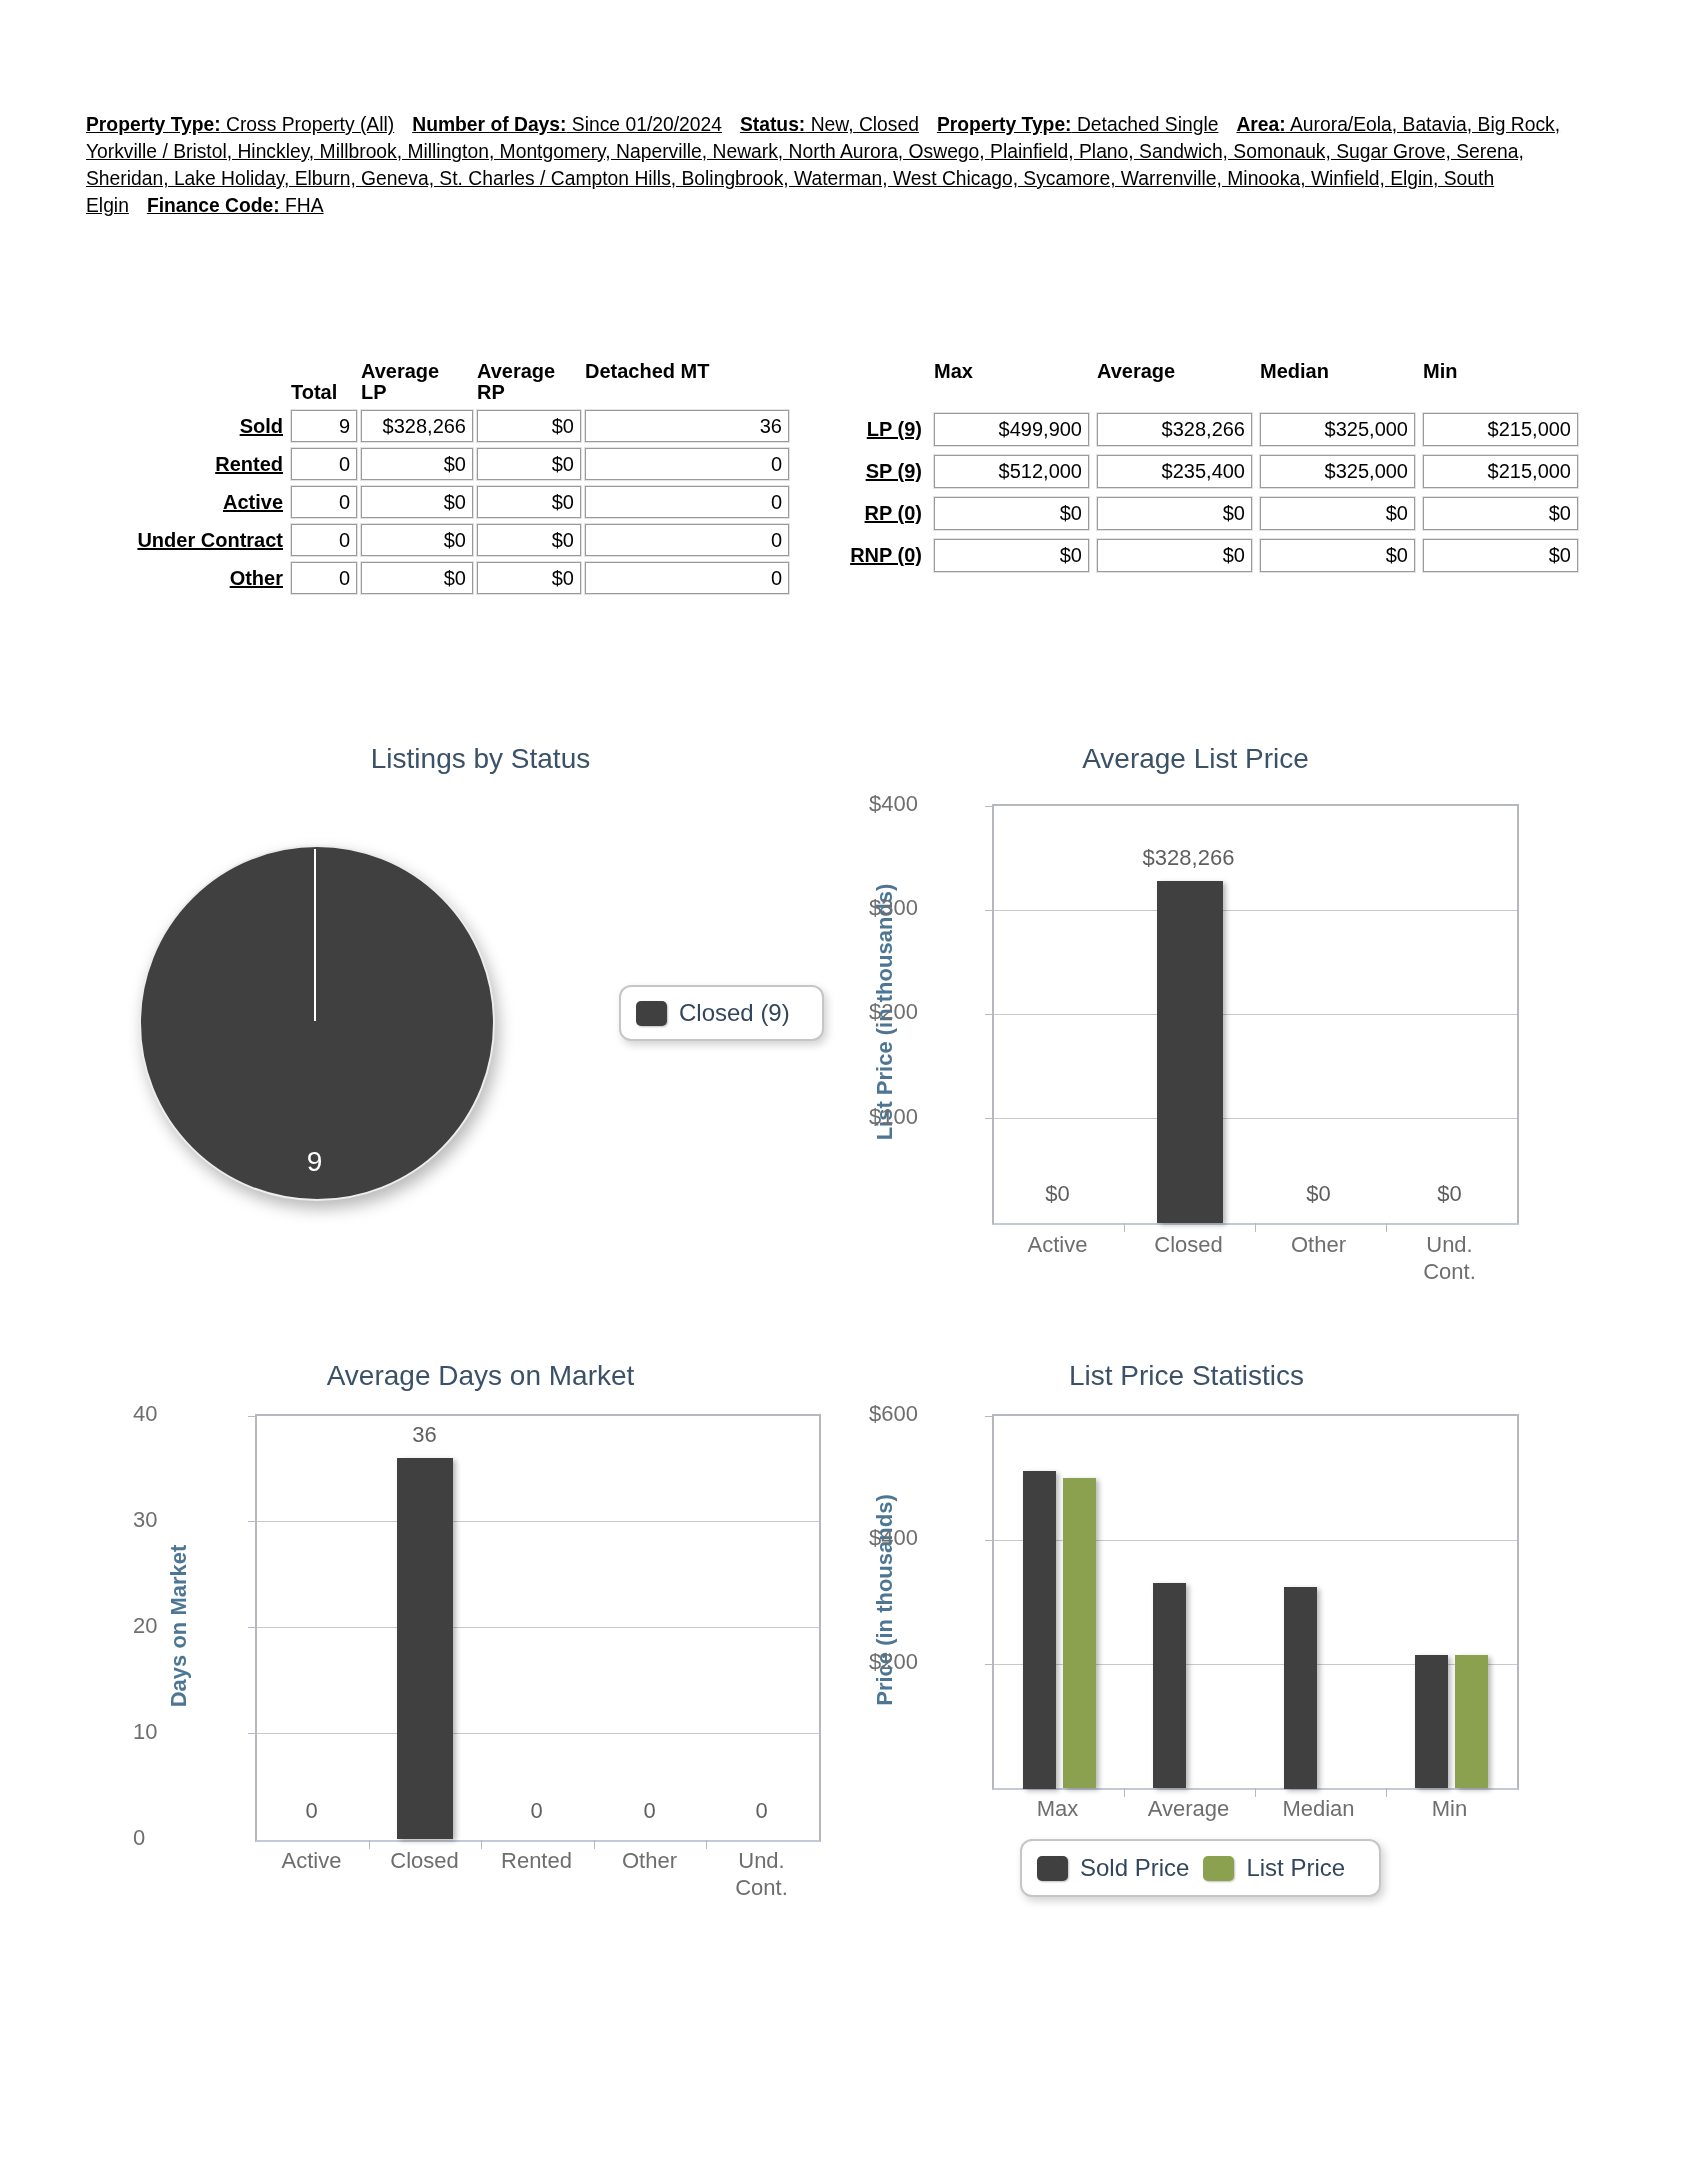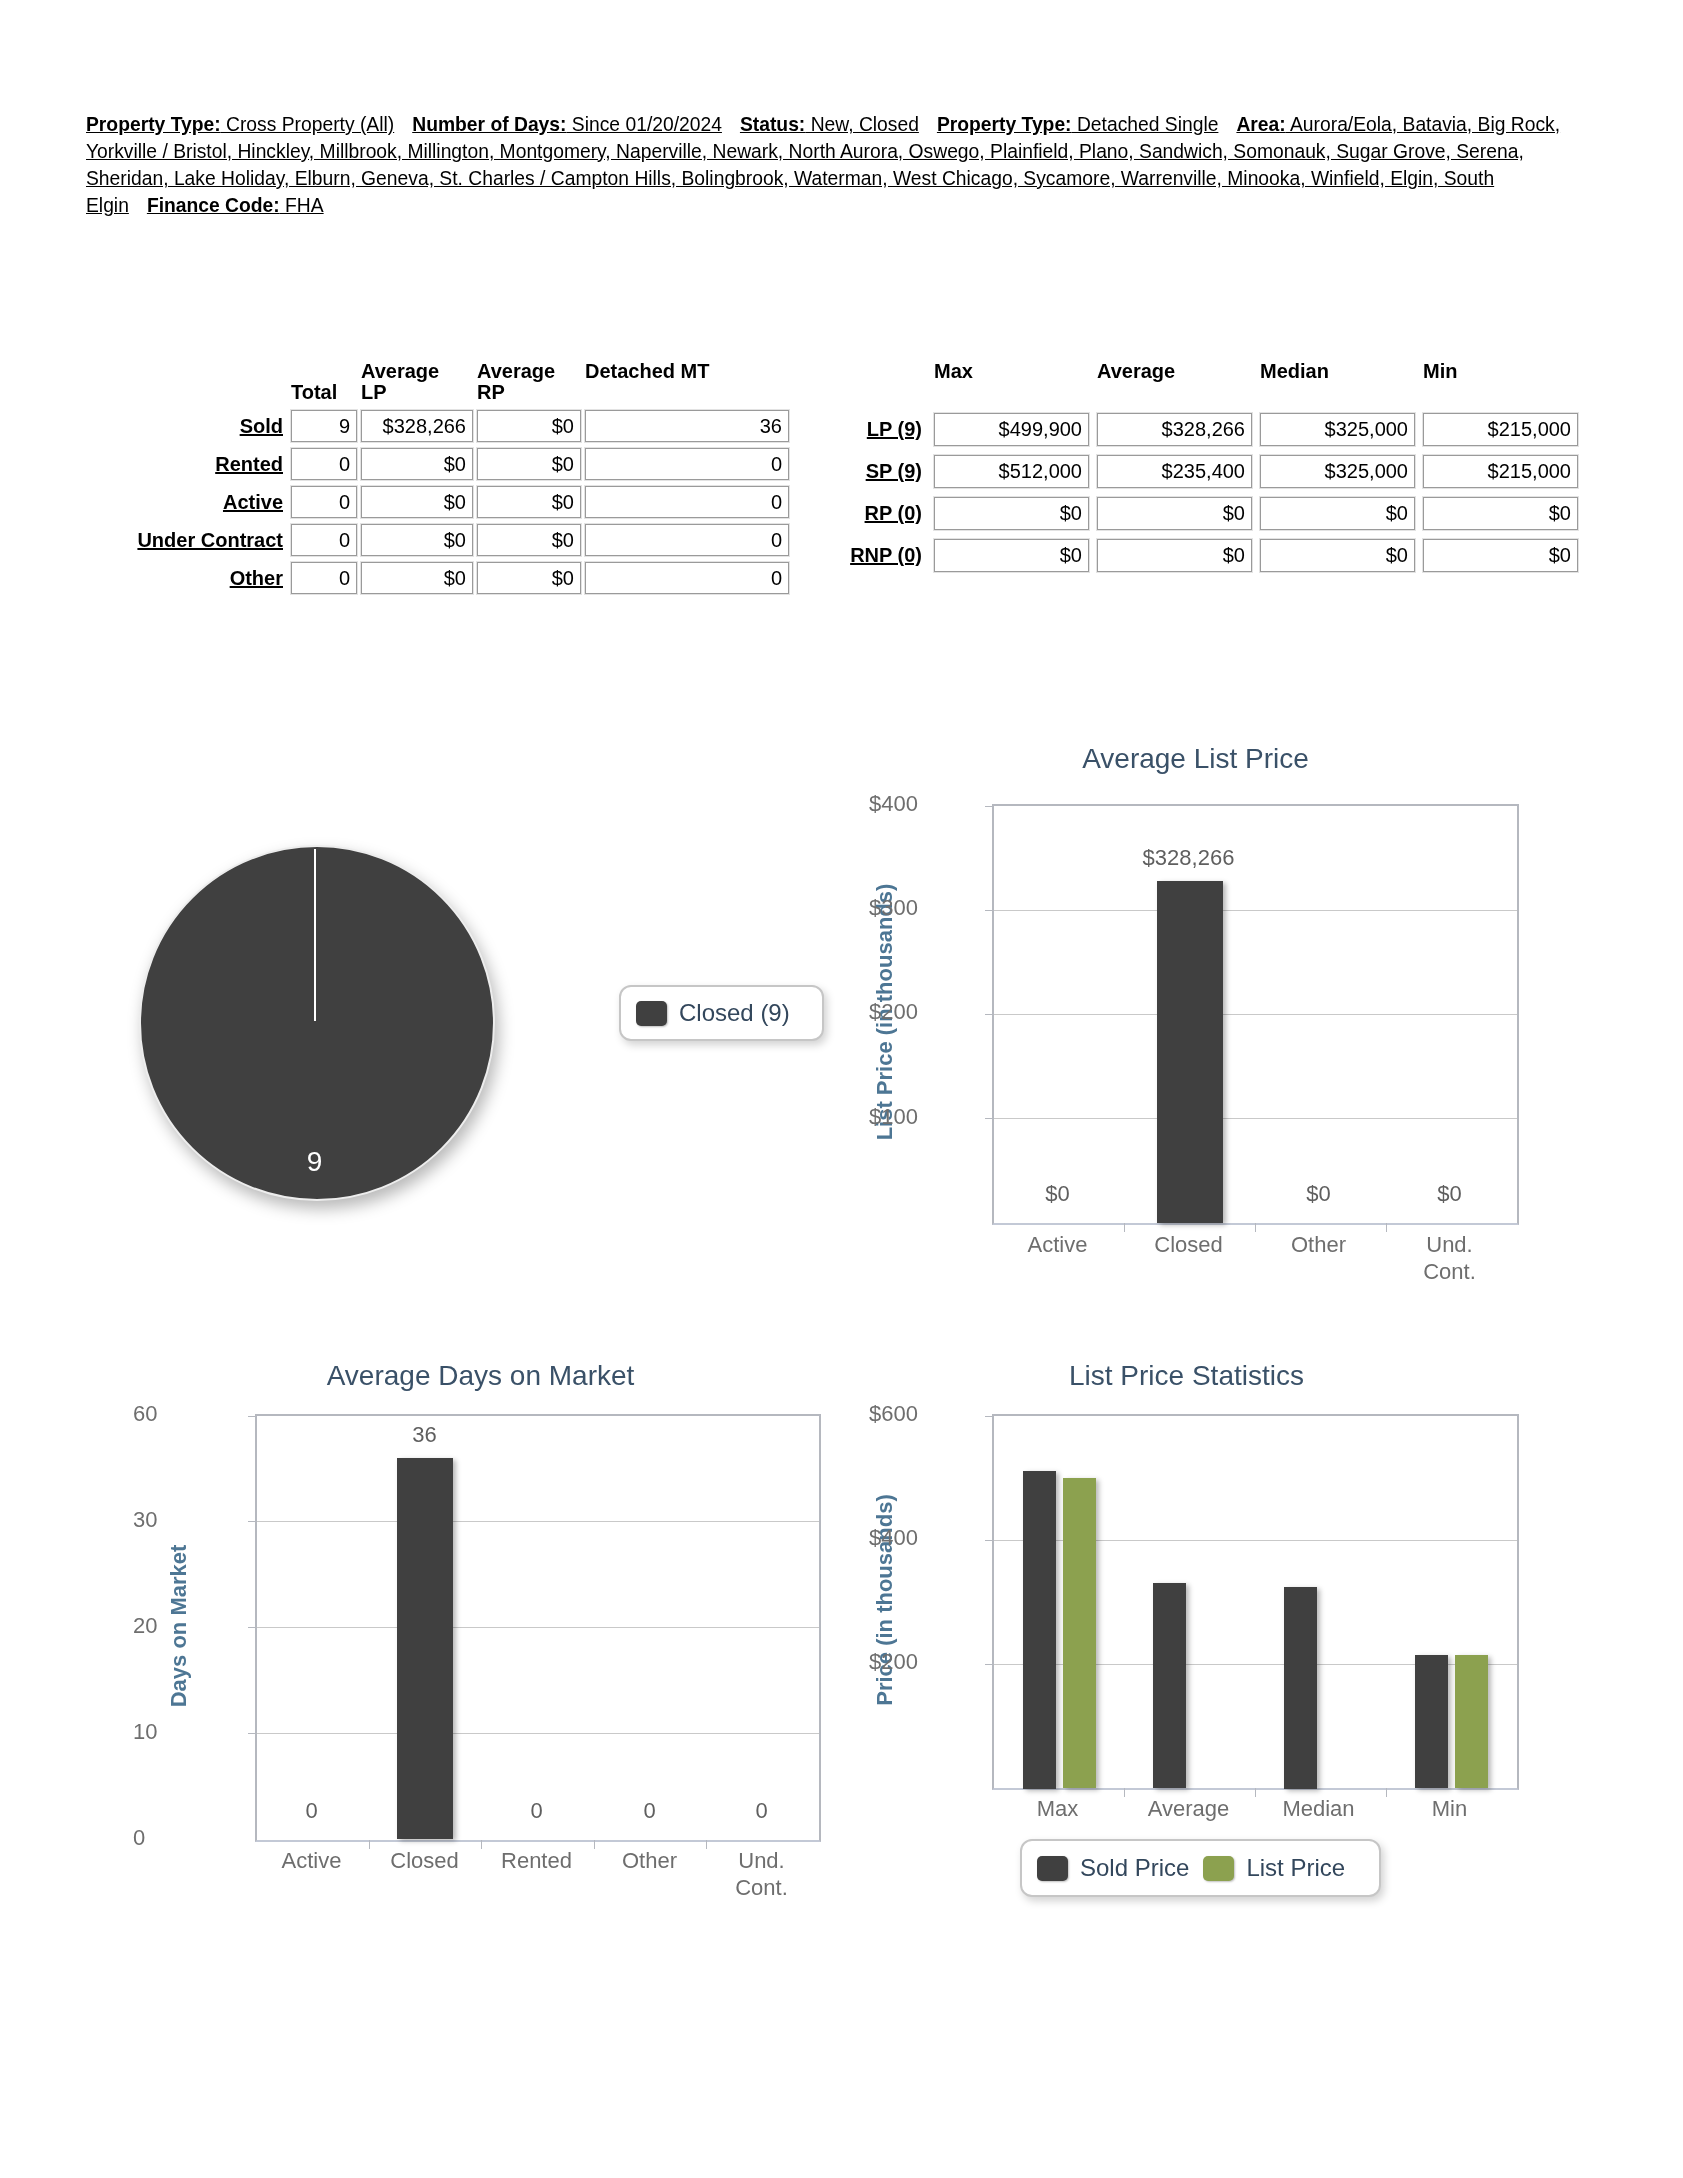--- a/index.html
+++ b/index.html
@@ -114,20 +114,21 @@
       <div class="cellbox">$0</div>
       <div class="cellbox">$0</div>
       <div class="cellbox">$0</div>
       <div class="rlabel">RNP (0)</div>
       <div class="cellbox">$0</div>
       <div class="cellbox">$0</div>
       <div class="cellbox">$0</div>
       <div class="cellbox">$0</div>
     </div>
 
+  <div class="ctitle" id="title-pie">Listings by Status</div>
   <div class="ctitle" id="title-alp">Average List Price</div>
   <div class="ctitle" id="title-adom">Average Days on Market</div>
   <div class="ctitle" id="title-lps">List Price Statistics</div>
 
   <div class="ylab" id="ylab-alp">List Price (in thousands)</div>
   <div class="ylab" id="ylab-adom">Days on Market</div>
   <div class="ylab" id="ylab-lps">Price (in thousands)</div>
 
   <div id="pie" style="background: rgb(64, 64, 64);"></div>
   <div id="pie-line"></div>
@@ -177,21 +178,21 @@
       <div class="grid" style="top: 211px;"></div>
       <div class="stub" style="left: -9px; top: 211px; width: 8px; height: 1px;"></div>
       <div class="grid" style="top: 317px;"></div>
       <div class="stub" style="left: -9px; top: 317px; width: 8px; height: 1px;"></div>
       <div class="stub" style="left: 112px; top: 424px; width: 1px; height: 9px;"></div>
       <div class="stub" style="left: 224px; top: 424px; width: 1px; height: 9px;"></div>
       <div class="stub" style="left: 337px; top: 424px; width: 1px; height: 9px;"></div>
       <div class="stub" style="left: 449px; top: 424px; width: 1px; height: 9px;"></div>
       <div class="bar" style="left: 140px; top: 42px; width: 56px; height: 381px; background: rgb(64, 64, 64);"></div>
     </div>
-    <div class="ytlabel" style="left: 133px; top: 1401px;">60</div>
+    <div class="ytlabel" style="left: 133px; top: 1401px;">40</div>
     <div class="ytlabel" style="left: 133px; top: 1507px;">30</div>
     <div class="ytlabel" style="left: 133px; top: 1613px;">20</div>
     <div class="ytlabel" style="left: 133px; top: 1719px;">10</div>
     <div class="ytlabel" style="left: 133px; top: 1825px;">0</div>
     <div class="catlabel" style="left: 242px; top: 1847px;">Active</div>
     <div class="catlabel" style="left: 355px; top: 1847px;">Closed</div>
     <div class="catlabel" style="left: 467px; top: 1847px;">Rented</div>
     <div class="catlabel" style="left: 580px; top: 1847px;">Other</div>
     <div class="catlabel" style="left: 692px; top: 1847px;">Und.
 Cont.</div>

